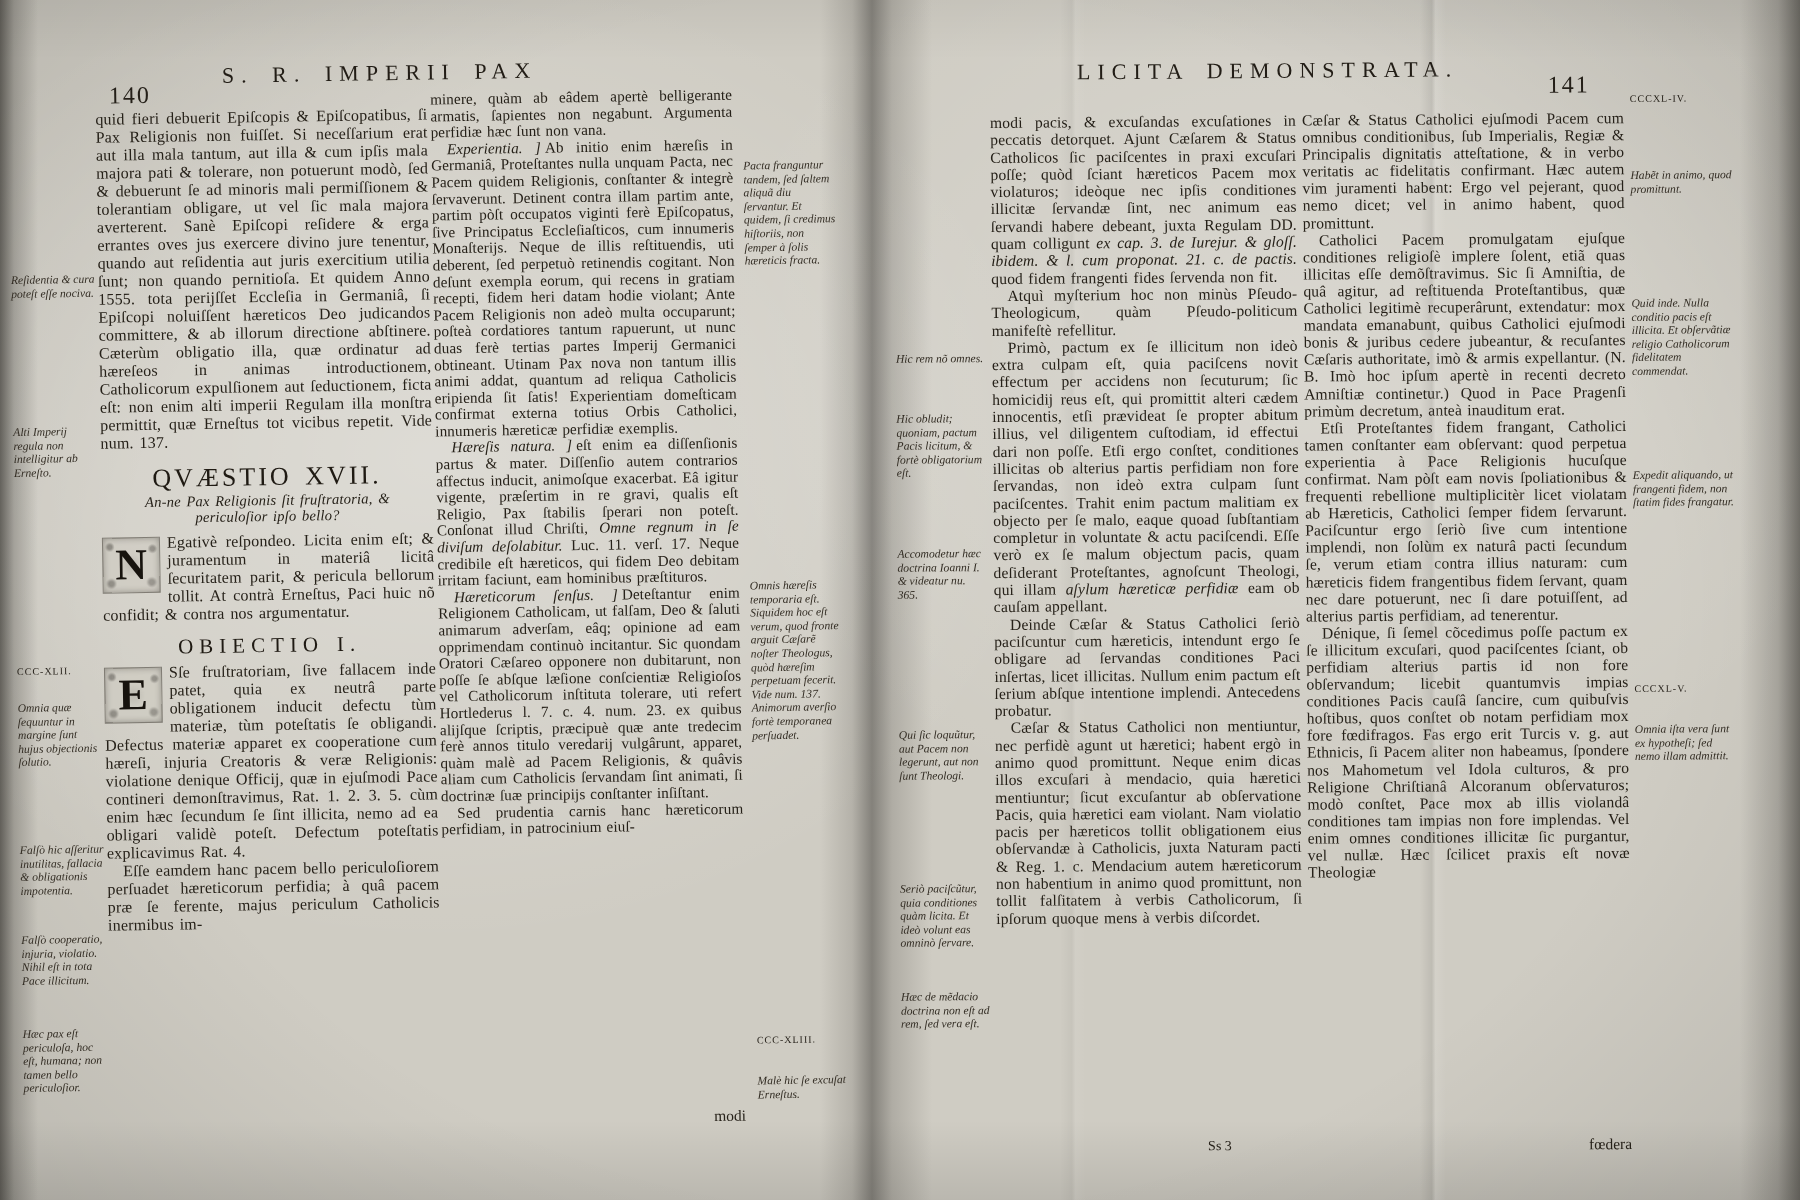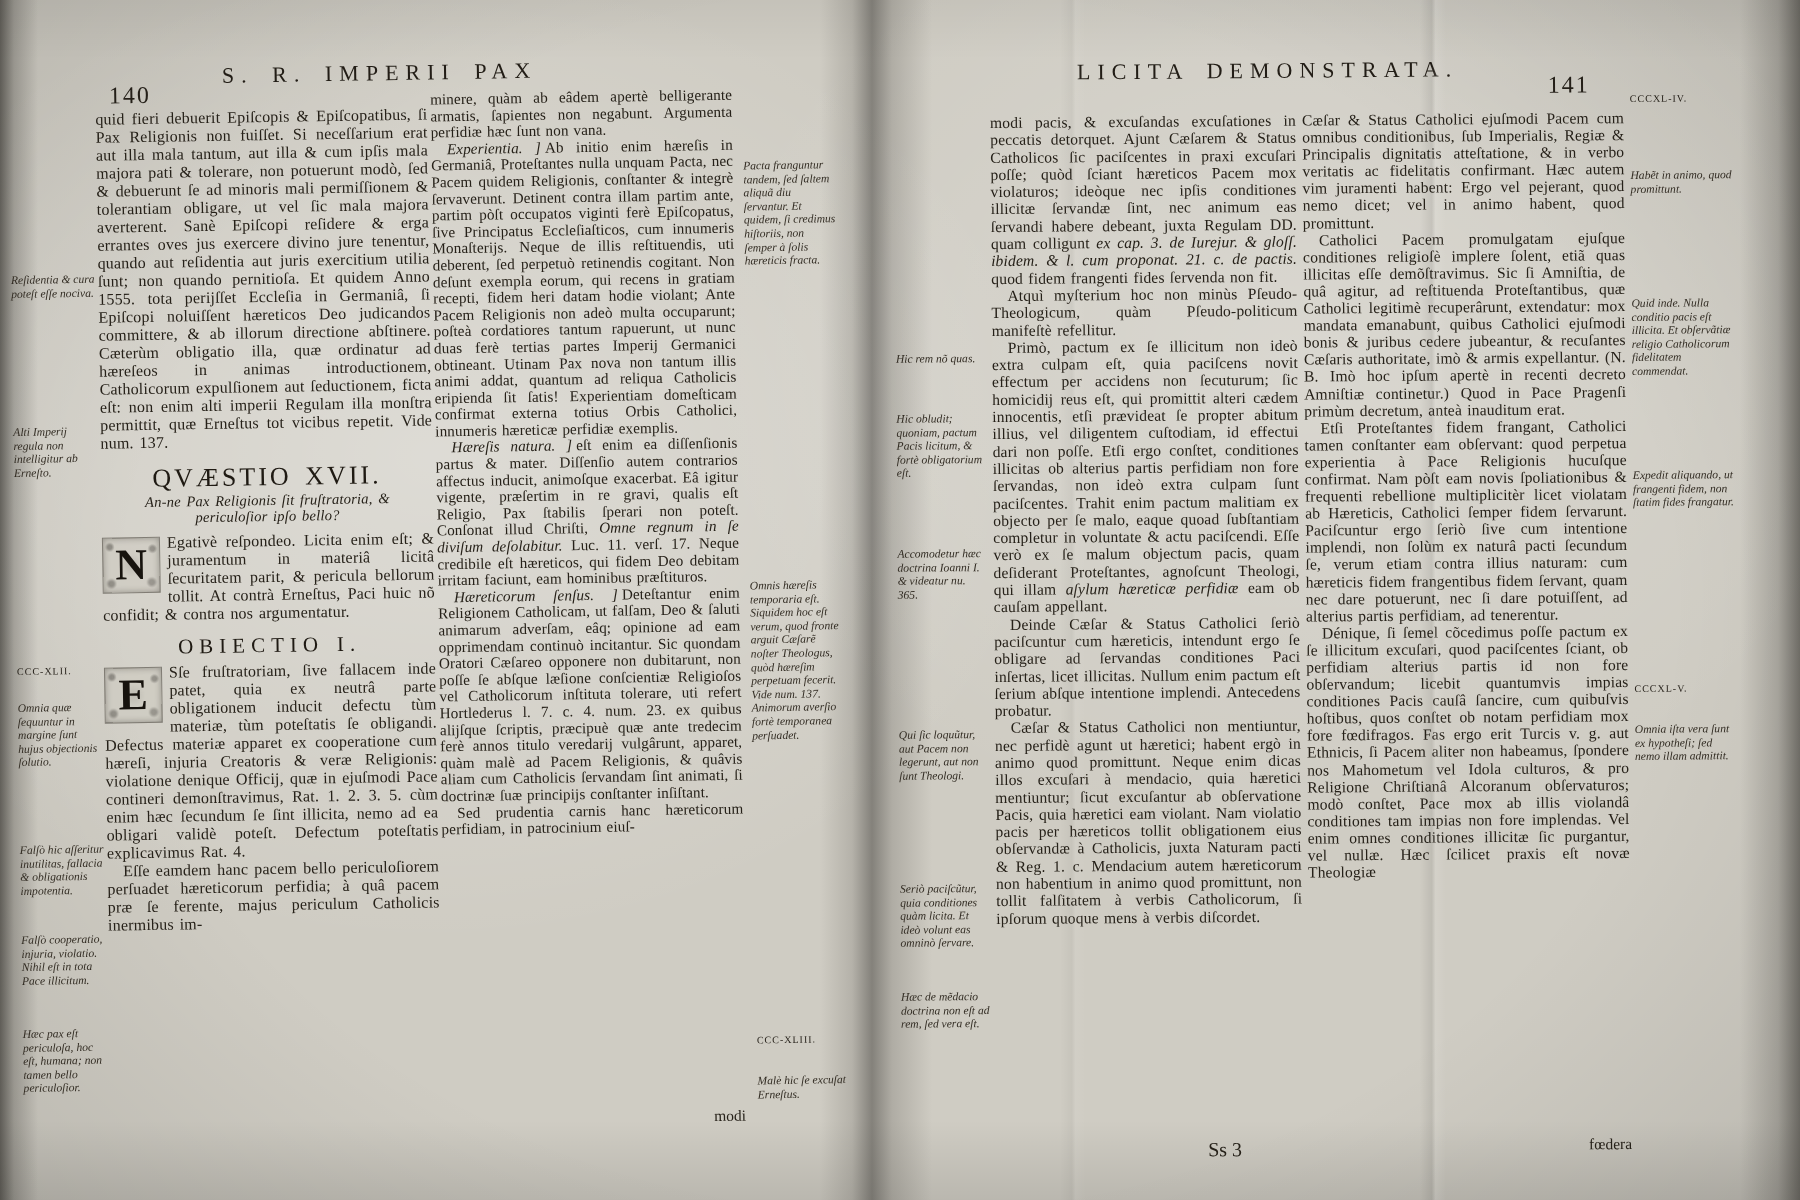--- a/index.html
+++ b/index.html
@@ -57,21 +57,21 @@
       radial-gradient(circle 8px at 14% 84%, rgba(25,22,18,.34) 30%, rgba(25,22,18,0) 70%),
       radial-gradient(circle 8px at 86% 82%, rgba(25,22,18,.30) 30%, rgba(25,22,18,0) 70%),
       radial-gradient(circle 16px at 50% 50%, rgba(25,22,18,.10), rgba(25,22,18,0) 75%),
       rgba(205,201,192,.6);
     box-shadow:inset 0 0 6px rgba(25,22,18,.35);
   }
 
   .mnote{position:absolute;font-style:italic;font-size:11.6px;line-height:13.6px;color:#332d24;text-align:left;}
   .mref{position:absolute;font-style:normal;font-size:10px;line-height:16px;letter-spacing:1px;color:#241f18;}
   .catch{position:absolute;font-size:15.5px;color:#262119;text-align:right;}
-  .sig{position:absolute;font-size:20px;color:#262119;}
+  .sig{position:absolute;font-size:14px;color:#262119;}
 </style>
 </head>
 <body>
 
 <div class="spread">
 
   <div class="page page-left">
     <div class="tilt-l">
       <div class="pagenum" style="left:97px;top:78px;">140</div>
       <div class="running" style="left:90px;width:580px;top:60px;">S. R. IMPERII PAX</div>
@@ -125,21 +125,21 @@
 
       <div class="col c-r2" style="left:424px;top:112px;width:322px;">
         <p>Cæſar &amp; Status Catholici ejuſmodi Pacem cum omnibus conditionibus, ſub Imperialis, Regiæ &amp; Principalis dignitatis atteſtatione, &amp; in verbo veritatis ac fidelitatis confirmant. Hæc autem vim juramenti habent: Ergo vel pejerant, quod nemo dicet; vel in animo habent, quod promittunt.</p>
         <p class="pind">Catholici Pacem promulgatam ejuſque conditiones religioſè implere ſolent, etiã quas illicitas eſſe demõſtravimus. Sic ſi Amniſtia, de quâ agitur, ad reſtituenda Proteſtantibus, quæ Catholici legitimè recuperârunt, extendatur: mox mandata emanabunt, quibus Catholici ejuſmodi bonis &amp; juribus cedere jubeantur, &amp; recuſantes Cæſaris authoritate, imò &amp; armis expellantur. (N. B. Imò hoc ipſum apertè in recenti decreto Amniſtiæ continetur.) Quod in Pace Pragenſi primùm decretum, anteà inauditum erat.</p>
         <p class="pind">Etſi Proteſtantes fidem frangant, Catholici tamen conſtanter eam obſervant: quod perpetua experientia à Pace Religionis hucuſque confirmat. Nam pòſt eam novis ſpoliationibus &amp; frequenti rebellione multiplicitèr licet violatam ab Hæreticis, Catholici ſemper fidem ſervarunt. Paciſcuntur ergo ſeriò ſive cum intentione implendi, non ſolùm ex naturâ pacti ſecundum ſe, verum etiam contra illius naturam: cum hæreticis fidem frangentibus fidem ſervant, quam nec dare potuerunt, nec ſi dare potuiſſent, ad alterius partis perfidiam, ad tenerentur.</p>
         <p class="pind">Dénique, ſi ſemel cõcedimus poſſe pactum ex ſe illicitum excuſari, quod paciſcentes ſciant, ob perfidiam alterius partis id non fore obſervandum; licebit quantumvis impias conditiones Pacis cauſâ ſancire, cum quibuſvis hoſtibus, quos conſtet ob notam perfidiam mox fore fœdifragos. Fas ergo erit Turcis v. g. aut Ethnicis, ſi Pacem aliter non habeamus, ſpondere nos Mahometum vel Idola culturos, &amp; pro Religione Chriſtianâ Alcoranum obſervaturos; modò conſtet, Pace mox ab illis violandâ conditiones tam impias non fore implendas. Vel enim omnes conditiones illicitæ ſic purgantur, vel nullæ. Hæc ſcilicet praxis eſt novæ Theologiæ</p>
       </div>
       <div class="sig" style="left:322px;top:1138px;">Ss 3</div>
       <div class="catch" style="left:650px;top:1138px;width:96px;">fœdera</div>
 
-      <div class="mnote" style="left:16px;top:350px;width:90px;">Hic rem nõ quas.</div>
+      <div class="mnote" style="left:16px;top:350px;width:90px;">Hic rem nõ omnes.</div>
       <div class="mnote" style="left:16px;top:410px;width:90px;">Hic obludit; quoniam, pactum Pacis licitum, &amp; fortè obligatorium eſt.</div>
       <div class="mnote" style="left:16px;top:545px;width:90px;">Accomodetur hæc doctrina Ioanni I. &amp; videatur nu. 365.</div>
       <div class="mnote" style="left:16px;top:726px;width:90px;">Qui ſic loquũtur, aut Pacem non legerunt, aut non ſunt Theologi.</div>
       <div class="mnote" style="left:16px;top:880px;width:90px;">Seriò paciſcũtur, quia conditiones quàm licita. Et ideò volunt eas omninò ſervare.</div>
       <div class="mnote" style="left:16px;top:988px;width:90px;">Hæc de mẽdacio doctrina non eſt ad rem, ſed vera eſt.</div>
 
       <div class="mref" style="left:752px;top:94px;width:74px;">CCCXL-IV.</div>
       <div class="mnote" style="left:752px;top:172px;width:104px;">Habẽt in animo, quod promittunt.</div>
       <div class="mnote" style="left:752px;top:252px;width:104px;margin-top:48px;">Quid inde. Nulla conditio pacis eſt illicita. Et obſervãtiæ religio Catholicorum fidelitatem commendat.</div>
       <div class="mnote" style="left:752px;top:472px;width:104px;">Expedit aliquando, ut frangenti fidem, non ſtatim fides frangatur.</div>

